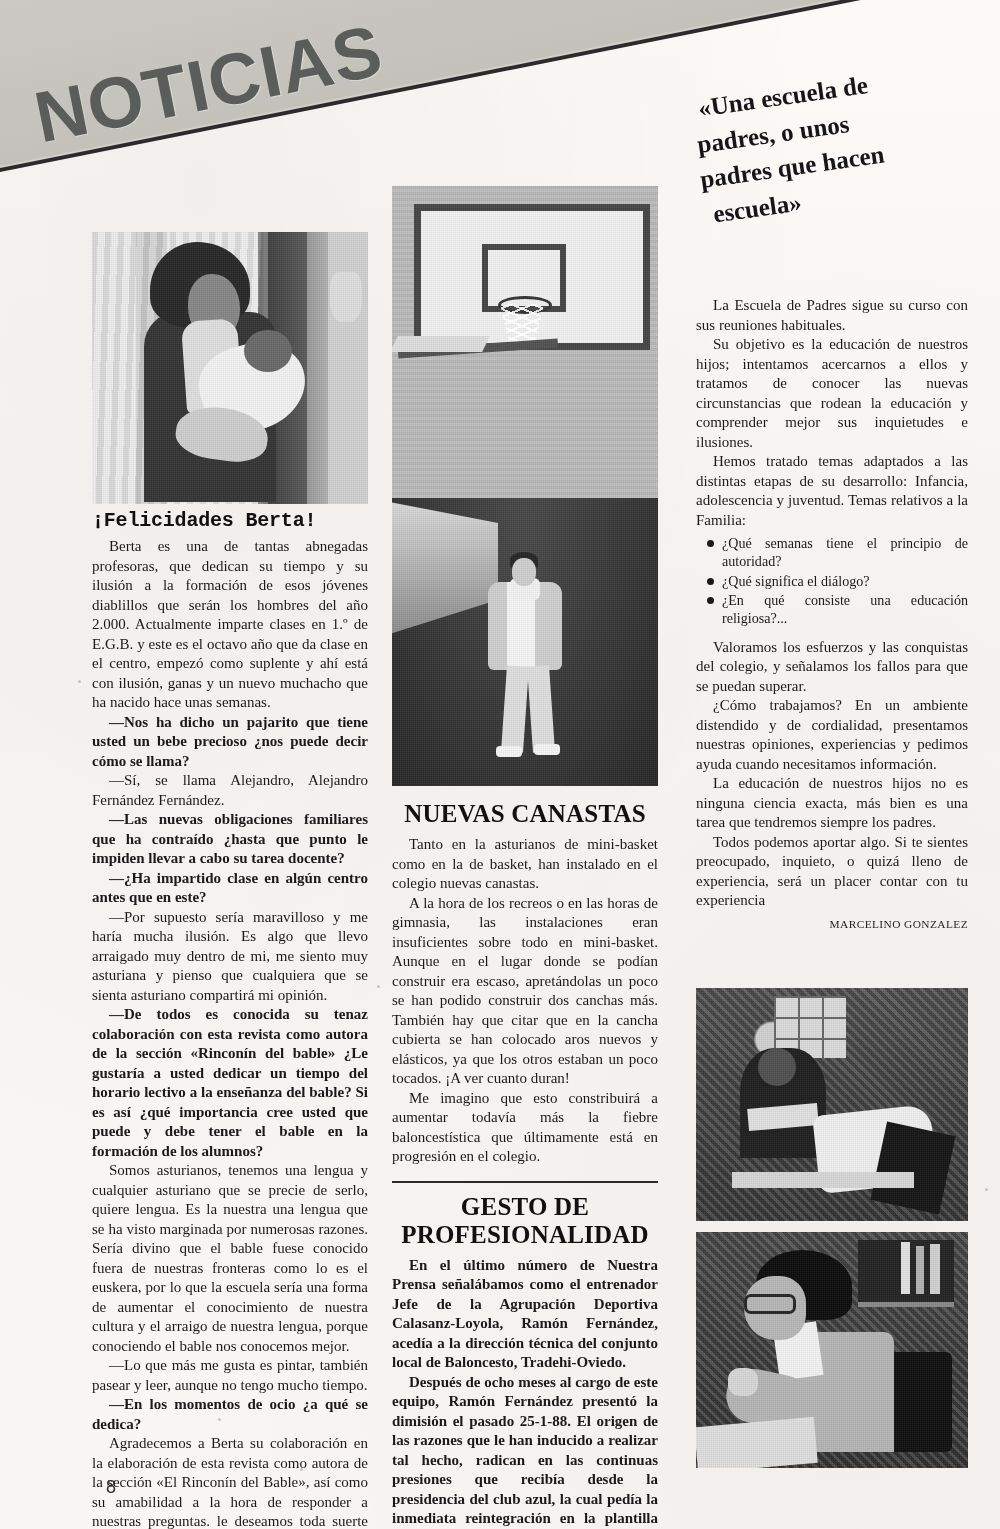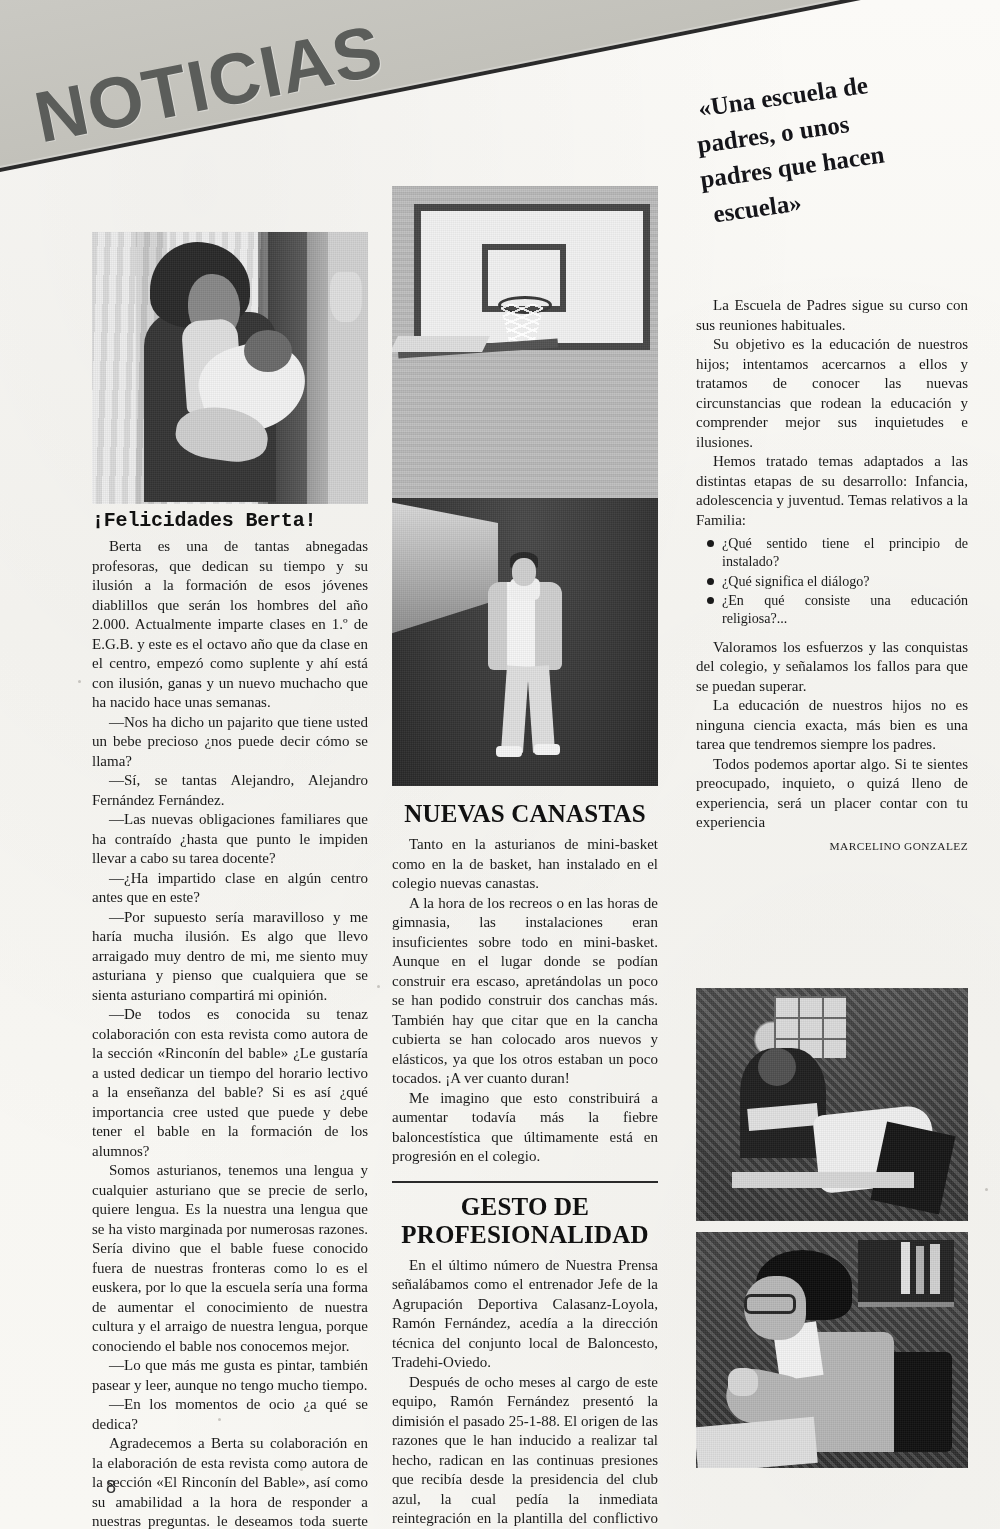--- a/index.html
+++ b/index.html
@@ -349,21 +349,21 @@
   p.body {
     margin: 0;
     font-size: 15px;
     line-height: 1.30;
     text-align: justify;
     text-indent: 17px;
     hyphens: auto;
     color: #1a1a1a;
   }
   p.body.q {
-    font-weight: normal;
+    font-weight: bold;
     text-indent: 17px;
   }
 
   ul.qlist {
     margin: 4px 0 10px 0;
     padding-left: 26px;
     list-style: none;
   }
   ul.qlist li {
     position: relative;
@@ -488,21 +488,21 @@
     <div class="arm"></div>
     <div class="hand"></div>
     <div class="desk"></div>
     <div class="ph-grain"></div>
   </div>
 
   <div class="col" id="col-left">
     <h1 class="headline-serif">¡Felicidades Berta!</h1>
     <p class="body">Berta es una de tantas abnegadas profesoras, que dedican su tiempo y su ilusión a la formación de esos jóvenes diablillos que serán los hombres del año 2.000. Actualmente imparte clases en 1.º de E.G.B. y este es el octavo año que da clase en el centro, empezó como suplente y ahí está con ilusión, ganas y un nuevo muchacho que ha nacido hace unas semanas.</p>
     <p class="body q">—Nos ha dicho un pajarito que tiene usted un bebe precioso ¿nos puede decir cómo se llama?</p>
-    <p class="body">—Sí, se tantas Alejandro, Alejandro Fernández Fernández.</p>
+    <p class="body">—Sí, se llama Alejandro, Alejandro Fernández Fernández.</p>
     <p class="body q">—Las nuevas obligaciones familiares que ha contraído ¿hasta que punto le impiden llevar a cabo su tarea docente?</p>
     <p class="body q">—¿Ha impartido clase en algún centro antes que en este?</p>
     <p class="body">—Por supuesto sería maravilloso y me haría mucha ilusión. Es algo que llevo arraigado muy dentro de mi, me siento muy asturiana y pienso que cualquiera que se sienta asturiano compartirá mi opinión.</p>
     <p class="body q">—De todos es conocida su tenaz colaboración con esta revista como autora de la sección «Rinconín del bable» ¿Le gustaría a usted dedicar un tiempo del horario lectivo a la enseñanza del bable? Si es así ¿qué importancia cree usted que puede y debe tener el bable en la formación de los alumnos?</p>
     <p class="body">Somos asturianos, tenemos una lengua y cualquier asturiano que se precie de serlo, quiere lengua. Es la nuestra una lengua que se ha visto marginada por numerosas razones. Sería divino que el bable fuese conocido fuera de nuestras fronteras como lo es el euskera, por lo que la escuela sería una forma de aumentar el conocimiento de nuestra cultura y el arraigo de nuestra lengua, porque conociendo el bable nos conocemos mejor.</p>
     <p class="body">—Lo que más me gusta es pintar, también pasear y leer, aunque no tengo mucho tiempo.</p>
     <p class="body q">—En los momentos de ocio ¿a qué se dedica?</p>
     <p class="body">Agradecemos a Berta su colaboración en la elaboración de esta revista como autora de la sección «El Rinconín del Bable», así como su amabilidad a la hora de responder a nuestras preguntas. le deseamos toda suerte de felicidades para ella y su nuevo hijo Alejandro. Un saludo.</p>
   </div>
 
@@ -522,26 +522,27 @@
     <p class="body q">Después de ocho meses al cargo de este equipo, Ramón Fernández presentó la dimisión el pasado 25-1-88. El origen de las razones que le han inducido a realizar tal hecho, radican en las continuas presiones que recibía desde la presidencia del club azul, la cual pedía la inmediata reintegración en la plantilla del conflictivo jugador hispano-belga, Oscar Moro. Este último había sido dado de baja por el técnico, en fechas anteriores, por creer que los servicios que este jugador podría prestar no eran satisfactorios.</p>
 
   </div>
 
   <div class="col" id="col-right">
     <p class="body">La Escuela de Padres sigue su curso con sus reuniones habituales.</p>
     <p class="body">Su objetivo es la educación de nuestros hijos; intentamos acercarnos a ellos y tratamos de conocer las nuevas circunstancias que rodean la educación y comprender mejor sus inquietudes e ilusiones.</p>
     <p class="body">Hemos tratado temas adaptados a las distintas etapas de su desarrollo: Infancia, adolescencia y juventud. Temas relativos a la Familia:</p>
 
     <ul class="qlist">
-      <li><span class="bullet"></span><span>¿Qué sentido tiene el principio de instalado?</span></li>
+      <li><span class="bullet"></span><span>¿Qué semanas tiene el principio de autoridad?</span></li>
       <li><span class="bullet"></span><span>¿Qué significa el diálogo?</span></li>
       <li><span class="bullet"></span><span>¿En qué consiste una educación religiosa?...</span></li>
     </ul>
 
     <p class="body">Valoramos los esfuerzos y las conquistas del colegio, y señalamos los fallos para que se puedan superar.</p>
+    <p class="body">¿Cómo trabajamos? En un ambiente distendido y de cordialidad, presentamos nuestras opiniones, experiencias y pedimos ayuda cuando necesitamos información.</p>
     <p class="body">La educación de nuestros hijos no es ninguna ciencia exacta, más bien es una tarea que tendremos siempre los padres.</p>
     <p class="body">Todos podemos aportar algo. Si te sientes preocupado, inquieto, o quizá lleno de experiencia, será un placer contar con tu experiencia</p>
 
     <div class="byline">MARCELINO GONZALEZ</div>
   </div>
 
   <div class="folio">8</div>
 
   <div class="scan-speck" style="left:78px; top:680px; width:3px; height:3px;"></div>
   <div class="scan-speck" style="left:377px; top:985px; width:3px; height:3px;"></div>

